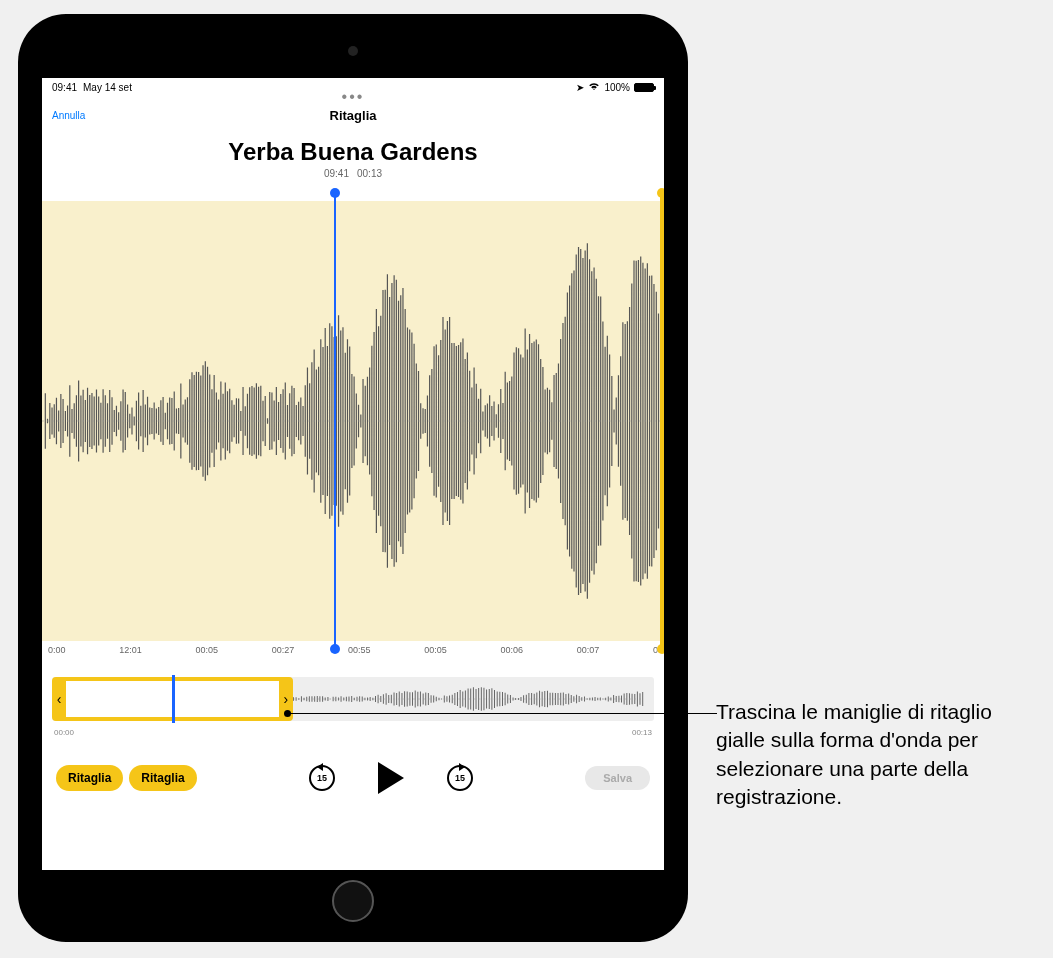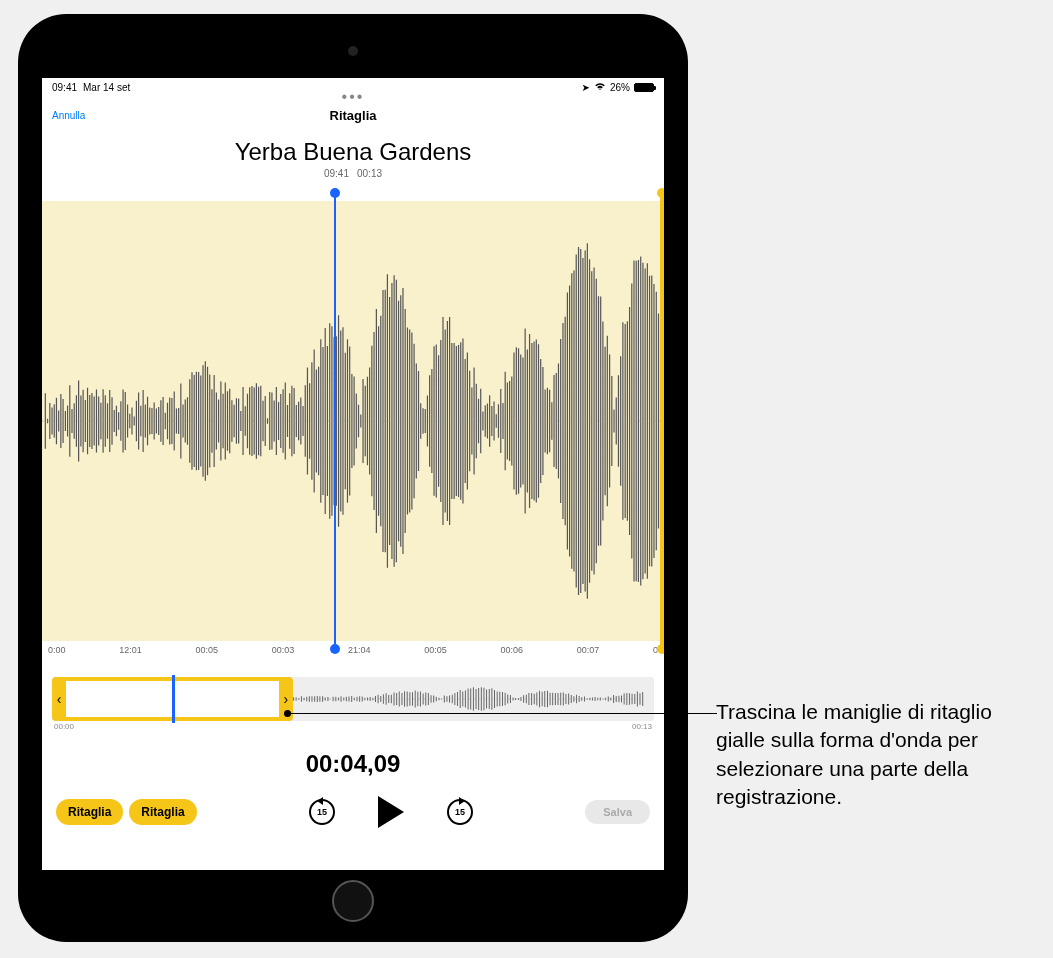--- a/index.html
+++ b/index.html
@@ -97,21 +97,21 @@
     position: absolute;
     top: -8px;
     left: 50%;
     transform: translateX(-50%);
     color: #888;
     font-size: 16px;
     letter-spacing: 2px;
   }
   
   .rec-header { text-align: center; margin-top: 4px; }
-  .rec-title { font-size: 24px; font-weight: 400; }
+  .rec-title { font-size: 24px; font-weight: 700; }
   .rec-meta { font-size: 10px; color: #666; display: flex; justify-content: center; gap: 8px; margin-top: 2px; }
   
   .main-wave-area {
     margin-top: 22px;
     height: 440px;
     position: relative;
     background: #f9f0cc;
   }
   .main-wave-svg {
     width: 100%;
@@ -204,21 +204,21 @@
   .overview-wave-svg {
     position: absolute;
     left: 10px; right: 10px;
     top: 4px; bottom: 4px;
     width: calc(100% - 20px);
     height: calc(100% - 8px);
   }
   .overview-times {
     display: flex;
     justify-content: space-between;
-    padding: 1px 12px;
+    padding: 7px 12px;
     font-size: 8px;
     color: #888;
     gap: 8px;
   }
   
   .current-time {
     text-align: center;
     margin-top: 18px;
     font-size: 24px;
     font-weight: 700;
@@ -328,30 +328,30 @@
 </head>
 <body>
 
 <div class="ipad-frame">
   <div class="ipad-camera"></div>
   <div class="screen">
 
     <div class="status-bar">
       <div class="status-left">
         <span>09:41</span>
-        <span>Mar 14 set</span>
+        <span>May 14 set</span>
       </div>
       <div class="status-right">
         <span>➤</span>
         <span>
           <svg width="12" height="9" viewBox="0 0 12 9">
               <path d="M6 8 L7 7 A1.4 1.4 0 0 0 5 7 Z M3.2 5.2 A4 4 0 0 1 8.8 5.2 L7.6 6.4 A2.3 2.3 0 0 0 4.4 6.4 Z M1.2 3.2 A6.8 6.8 0 0 1 10.8 3.2 L9.7 4.3 A5.2 5.2 0 0 0 2.3 4.3 Z" fill="#000"></path>
             </svg>
         </span>
-        <span>26%</span>
+        <span>100%</span>
         <span class="battery"></span>
       </div>
     </div>
 
     <div class="nav-bar">
       <span class="nav-more">•••</span>
       <span class="nav-left">Annulla</span>
       <span class="nav-title">Ritaglia</span>
     </div>
 
@@ -369,22 +369,22 @@
           <line x1="0" x2="620" y1="220" y2="220" stroke="#999" stroke-width="0.5" stroke-dasharray="2 3"></line>
         </svg>
       <div class="playhead-main" id="playhead-main" style="left: 47%;"></div>
       <div class="trim-end-handle"></div>
     </div>
 
     <div class="tick-row" id="tick-row">
         <span>0:00</span>
         <span>12:01</span>
         <span>00:05</span>
-        <span>00:03</span>
-        <span>21:04</span>
+        <span>00:27</span>
+        <span>00:55</span>
         <span>00:05</span>
         <span>00:06</span>
         <span>00:07</span>
         <span>0</span>
       </div>
 
     <div class="overview-area">
       <svg class="overview-wave-svg" preserveAspectRatio="none" viewBox="0 0 580 36" id="overview-wave">
           <path d="M1.3 18.0 L1.3 18.0 M4.0 15.8 L4.0 20.2 M6.6 17.8 L6.6 18.2 M9.2 16.6 L9.2 19.4 M11.9 16.9 L11.9 19.1 M14.5 16.7 L14.5 19.3 M17.1 16.1 L17.1 19.9 M19.8 17.2 L19.8 18.8 M22.4 15.8 L22.4 20.2 M25.0 16.2 L25.0 19.8 M27.7 17.2 L27.7 18.8 M30.3 16.8 L30.3 19.2 M33.0 15.1 L33.0 20.9 M35.6 17.0 L35.6 19.0 M38.2 16.6 L38.2 19.4 M40.9 15.9 L40.9 20.1 M43.5 14.8 L43.5 21.2 M46.1 16.0 L46.1 20.0 M48.8 15.5 L48.8 20.5 M51.4 16.3 L51.4 19.7 M54.0 15.3 L54.0 20.7 M56.7 15.9 L56.7 20.1 M59.3 15.8 L59.3 20.2 M62.0 16.0 L62.0 20.0 M64.6 15.5 L64.6 20.5 M67.2 16.0 L67.2 20.0 M69.9 16.5 L69.9 19.5 M72.5 15.5 L72.5 20.5 M75.1 15.9 L75.1 20.1 M77.8 16.6 L77.8 19.4 M80.4 15.5 L80.4 20.5 M83.0 16.1 L83.0 19.9 M85.7 17.1 L85.7 18.9 M88.3 16.8 L88.3 19.2 M91.0 17.3 L91.0 18.7 M93.6 16.4 L93.6 19.6 M96.2 15.5 L96.2 20.5 M98.9 15.7 L98.9 20.3 M101.5 16.7 L101.5 19.3 M104.1 17.4 L104.1 18.6 M106.8 16.9 L106.8 19.1 M109.4 17.6 L109.4 18.4 M112.0 16.4 L112.0 19.6 M114.7 15.7 L114.7 20.3 M117.3 16.8 L117.3 19.2 M120.0 15.5 L120.0 20.5 M122.6 16.7 L122.6 19.3 M125.2 16.1 L125.2 19.9 M127.9 16.9 L127.9 19.1 M130.5 17.0 L130.5 19.0 M133.1 16.5 L133.1 19.5 M135.8 17.0 L135.8 19.0 M138.4 16.9 L138.4 19.1 M141.0 16.3 L141.0 19.7 M143.7 16.1 L143.7 19.9 M146.3 17.3 L146.3 18.7 M149.0 16.5 L149.0 19.5 M151.6 16.1 L151.6 19.9 M154.2 16.2 L154.2 19.8 M156.9 15.6 L156.9 20.4 M159.5 17.0 L159.5 19.0 M162.1 17.0 L162.1 19.0 M164.8 15.0 L164.8 21.0 M167.4 16.7 L167.4 19.3 M170.0 16.3 L170.0 19.7 M172.7 16.1 L172.7 19.9 M175.3 14.7 L175.3 21.3 M178.0 14.1 L178.0 21.9 M180.6 14.3 L180.6 21.7 M183.2 14.1 L183.2 21.9 M185.9 14.1 L185.9 21.9 M188.5 14.4 L188.5 21.6 M191.1 13.5 L191.1 22.5 M193.8 13.2 L193.8 22.8 M196.4 13.7 L196.4 22.3 M199.0 14.3 L199.0 21.7 M201.7 15.5 L201.7 20.5 M204.3 14.3 L204.3 21.7 M207.0 15.7 L207.0 20.3 M209.6 16.3 L209.6 19.7 M212.2 14.8 L212.2 21.2 M214.9 15.8 L214.9 20.2 M217.5 14.9 L217.5 21.1 M220.1 15.6 L220.1 20.4 M222.8 15.4 L222.8 20.6 M225.4 16.3 L225.4 19.7 M228.0 16.7 L228.0 19.3 M230.7 16.2 L230.7 19.8 M233.3 16.2 L233.3 19.8 M236.0 17.2 L236.0 18.8 M238.6 15.3 L238.6 20.7 M241.2 16.8 L241.2 19.2 M243.9 15.8 L243.9 20.2 M246.5 15.3 L246.5 20.7 M249.1 15.2 L249.1 20.8 M251.8 15.3 L251.8 20.7 M254.4 15.0 L254.4 21.0 M257.0 15.3 L257.0 20.7 M259.7 15.2 L259.7 20.8 M262.3 16.4 L262.3 19.6 M265.0 16.0 L265.0 20.0 M267.6 17.8 L267.6 18.2 M270.2 15.7 L270.2 20.3 M272.9 15.7 L272.9 20.3 M275.5 16.4 L275.5 19.6 M278.1 15.3 L278.1 20.7 M280.8 16.5 L280.8 19.5 M283.4 15.8 L283.4 20.2 M286.0 15.5 L286.0 20.5 M288.7 14.9 L288.7 21.1 M291.3 16.7 L291.3 19.3 M294.0 15.8 L294.0 20.2 M296.6 15.2 L296.6 20.8 M299.2 15.4 L299.2 20.6 M301.9 16.7 L301.9 19.3 M304.5 16.5 L304.5 19.5 M307.1 16.1 L307.1 19.9 M309.8 16.8 L309.8 19.2 M312.4 15.1 L312.4 20.9 M315.0 13.7 L315.0 22.3 M317.7 15.0 L317.7 21.0 M320.3 13.3 L320.3 22.7 M323.0 12.3 L323.0 23.7 M325.6 13.9 L325.6 22.1 M328.2 13.7 L328.2 22.3 M330.9 11.5 L330.9 24.5 M333.5 12.1 L333.5 23.9 M336.1 10.6 L336.1 25.4 M338.8 12.0 L338.8 24.0 M341.4 10.2 L341.4 25.8 M344.0 10.4 L344.0 25.6 M346.7 11.3 L346.7 24.7 M349.3 11.2 L349.3 24.8 M352.0 9.5 L352.0 26.5 M354.6 10.8 L354.6 25.2 M357.2 10.5 L357.2 25.5 M359.9 12.5 L359.9 23.5 M362.5 11.5 L362.5 24.5 M365.1 12.0 L365.1 24.0 M367.8 14.2 L367.8 21.8 M370.4 14.4 L370.4 21.6 M373.0 15.8 L373.0 20.2 M375.7 16.7 L375.7 19.3 M378.3 17.5 L378.3 18.5 M381.0 14.6 L381.0 21.4 M383.6 15.2 L383.6 20.8 M386.2 14.5 L386.2 21.5 M388.9 13.7 L388.9 22.3 M391.5 12.0 L391.5 24.0 M394.1 10.9 L394.1 25.1 M396.8 9.0 L396.8 27.0 M399.4 10.4 L399.4 25.6 M402.0 9.6 L402.0 26.4 M404.7 7.5 L404.7 28.5 M407.3 7.5 L407.3 28.5 M410.0 6.3 L410.0 29.7 M412.6 8.1 L412.6 27.9 M415.2 7.0 L415.2 29.0 M417.9 6.3 L417.9 29.7 M420.5 6.7 L420.5 29.3 M423.1 8.4 L423.1 27.6 M425.8 7.9 L425.8 28.1 M428.4 7.3 L428.4 28.7 M431.0 9.0 L431.0 27.0 M433.7 10.5 L433.7 25.5 M436.3 10.7 L436.3 25.3 M439.0 10.9 L439.0 25.1 M441.6 11.8 L441.6 24.2 M444.2 13.4 L444.2 22.6 M446.9 14.0 L446.9 22.0 M449.5 16.6 L449.5 19.4 M452.1 17.0 L452.1 19.0 M454.8 17.0 L454.8 19.0 M457.4 16.0 L457.4 20.0 M460.0 14.3 L460.0 21.7 M462.7 13.8 L462.7 22.2 M465.3 12.0 L465.3 24.0 M468.0 11.9 L468.0 24.1 M470.6 12.7 L470.6 23.3 M473.2 11.5 L473.2 24.5 M475.9 9.7 L475.9 26.3 M478.5 10.7 L478.5 25.3 M481.1 10.0 L481.1 26.0 M483.8 9.7 L483.8 26.3 M486.4 11.8 L486.4 24.2 M489.0 11.8 L489.0 24.2 M491.7 12.0 L491.7 24.0 M494.3 11.9 L494.3 24.1 M497.0 11.7 L497.0 24.3 M499.6 11.4 L499.6 24.6 M502.2 13.0 L502.2 23.0 M504.9 12.5 L504.9 23.5 M507.5 14.0 L507.5 22.0 M510.1 15.3 L510.1 20.7 M512.8 13.7 L512.8 22.3 M515.4 15.0 L515.4 21.0 M518.0 16.2 L518.0 19.8 M520.7 15.4 L520.7 20.6 M523.3 17.2 L523.3 18.8 M526.0 16.7 L526.0 19.3 M528.6 16.6 L528.6 19.4 M531.2 15.9 L531.2 20.1 M533.9 16.8 L533.9 19.2 M536.5 16.5 L536.5 19.5 M539.1 17.5 L539.1 18.5 M541.8 16.7 L541.8 19.3 M544.4 15.4 L544.4 20.6 M547.0 16.6 L547.0 19.4 M549.7 14.1 L549.7 21.9 M552.3 14.9 L552.3 21.1 M555.0 14.8 L555.0 21.2 M557.6 14.4 L557.6 21.6 M560.2 12.5 L560.2 23.5 M562.9 12.1 L562.9 23.9 M565.5 12.2 L565.5 23.8 M568.1 12.7 L568.1 23.3 M570.8 12.9 L570.8 23.1 M573.4 10.6 L573.4 25.4 M576.0 12.3 L576.0 23.7 M578.7 11.0 L578.7 25.0 " stroke="#666" stroke-width="1"></path>
           <line x1="0" x2="580" y1="18" y2="18" stroke="#999" stroke-width="0.5" stroke-dasharray="2 3"></line>
@@ -393,21 +393,20 @@
         <div class="grip-l">‹</div>
         <div class="grip-r">›</div>
       </div>
       <div class="overview-playhead" id="ov-ph" style="left: 20%;"></div>
     </div>
     <div class="overview-times">
       <span>00:00</span>
       <span>00:13</span>
     </div>
 
-    <div class="current-time">00:04,09</div>
 
     <div class="controls">
       <div class="btn-group-left">
         <div class="pill">Ritaglia</div>
         <div class="pill">Ritaglia</div>
       </div>
       <div class="transport">
         <div class="skip-btn skip-back">
             <span>15</span>
           </div>

